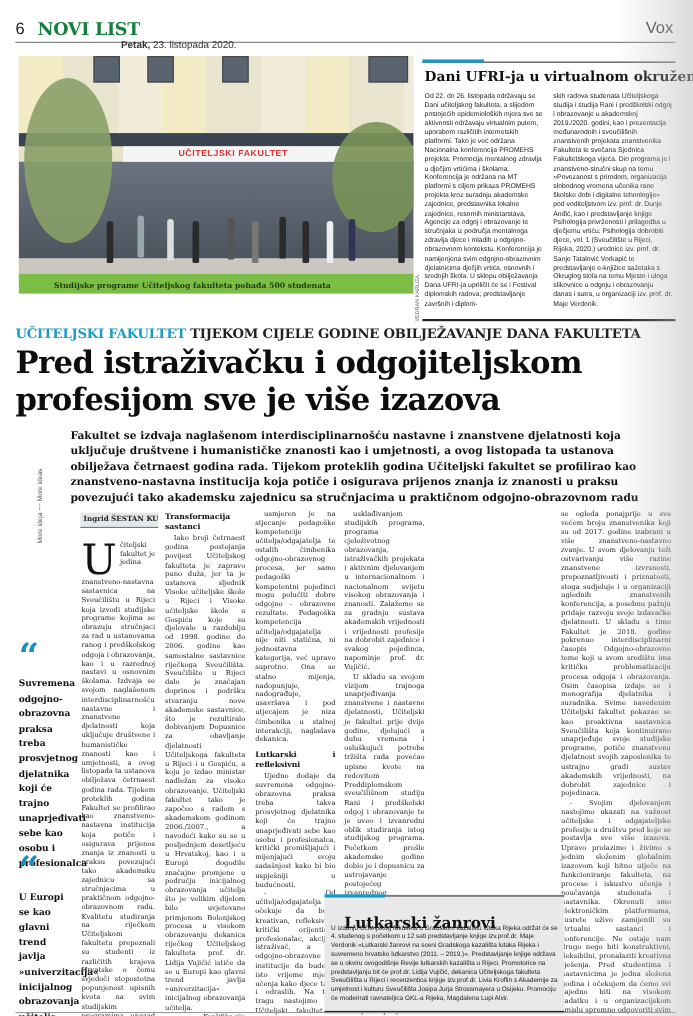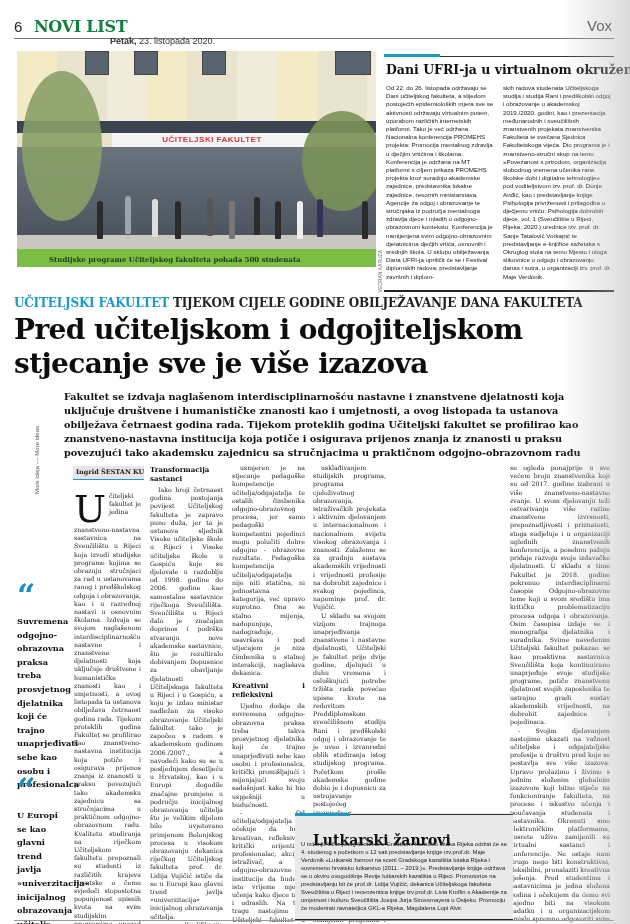--- a/index.html
+++ b/index.html
@@ -104,21 +104,21 @@
   <div class="bar"></div>
   <div class="accent"></div>
   <h2>Dani UFRI-ja u virtualnom okruženju</h2>
   <div class="cols">
     <div class="col">Od 22. do 26. listopada održavaju se Dani učiteljskog fakulteta, a slijedom postojećih epidemioloških mjera sve se aktivnosti održavaju virtualnim putem, uporabom različitih internetskih platformi. Tako je već održana Nacionalna konferencija PROMEHS projekta: Promocija mentalnog zdravlja u dječjim vrtićima i školama. Konferencija je održana na MT platformi s ciljem prikaza PROMEHS projekta kroz suradnju akademske zajednice, predstavnika lokalne zajednice, resornih ministarstava, Agencije za odgoj i obrazovanje te stručnjaka iz područja mentalnoga zdravlja djece i mladih u odgojno-obrazovnom kontekstu. Konferencija je namijenjena svim odgojno-obrazovnim djelatnicima dječjih vrtića, osnovnih i srednjih škola. U sklopu obilježavanja Dana UFRI-ja upriličit će se i Festival diplomskih radova; predstavljanje završnih i diplom-</div>
     <div class="col">skih radova studenata Učiteljskoga studija i studija Rani i predškolski odgoj i obrazovanje u akademskoj 2019./2020. godini, kao i prezentacija međunarodnih i sveučilišnih znanstvenih projekata znanstvenika Fakulteta te svečana Sjednica Fakultetskoga vijeća. Dio programa je i znanstveno-stručni skup na temu »Povezanost s prirodom, organizacija slobodnog vremena učenika rane školske dobi i digitalne tehnologije« pod voditeljstvom izv. prof. dr. Dunje Anđić, kao i predstavljanje knjige Psihologija privrženosti i prilagodba u dječjemu vrtiću: Psihologija dobrobiti djece, vol. 1 (Sveučilište u Rijeci, Rijeka, 2020.) urednice izv. prof. dr. Sanje Tatalović Vorkapić te predstavljanje e-knjižice sažetaka s Okruglog stola na temu Mjesto i uloga slikovnice u odgoju i obrazovanju danas i sutra, u organizaciji izv. prof. dr. Maje Verdonik.</div>
   </div>
 </div>
 
 <div class="kicker"><span class="k1">UČITELJSKI FAKULTET</span><span> TIJEKOM CIJELE GODINE OBILJEŽAVANJE DANA FAKULTETA</span></div>
-<h1 class="headline">Pred učiteljskom i odgojiteljskom stjecanje sve je više izazova</h1>
+<h1 class="headline">Pred istraživačku i odgojiteljskom profesijom sve je više izazova</h1>
 <p class="lead">Fakultet se izdvaja naglašenom interdisciplinarnošću nastavne i znanstvene djelatnosti koja uključuje društvene i humanističke znanosti kao i umjetnosti, a ovog listopada ta ustanova obilježava četrnaest godina rada. Tijekom proteklih godina Učiteljski fakultet se profilirao kao znanstveno-nastavna institucija koja potiče i osigurava prijenos znanja iz znanosti u praksu povezujući tako akademsku zajednicu sa stručnjacima u praktičnom odgojno-obrazovnom radu</p>
 
 <div class="rail-ideas">More ideja  ~~  More ideas</div>
 
 <div class="quote" style="top:583px">
   <div class="qmark">“</div>
   <p>Suvremena odgojno-obrazovna praksa treba prosvjetnog djelatnika koji će trajno unaprjeđivati sebe kao osobu i profesionalca</p>
 </div>
 <div class="quote" style="top:777px">
   <div class="qmark">“</div>
@@ -133,21 +133,21 @@
 </div>
 
 <div class="bodycol c2">
   <h4>Transformacija sastanci</h4>
   <p>Iako broji četrnaest godina postojanja povijest Učiteljskog fakulteta je zapravo puno duža, jer ta je ustanova sljednik Visoke učiteljske škole u Rijeci i Visoke učiteljske škole u Gospiću koje su djelovale u razdoblju od 1998. godine do 2006. godine kao samostalne sastavnice riječkoga Sveučilišta. Sveučilište u Rijeci dalo je značajan doprinos i podršku stvaranju nove akademske sastavnice, što je rezultiralo dobivanjem Dopusnice za obavljanje djelatnosti Učiteljskoga fakulteta u Rijeci i u Gospiću, a koju je izdao ministar nadležan za visoko obrazovanje. Učiteljski fakultet tako je započeo s radom s akademskom godinom 2006./2007., a navodeći kako su se u posljednjem desetljeću u Hrvatskoj, kao i u Europi dogodile značajne promjene u području inicijalnog obrazovanja učitelja što je velikim dijelom bilo uvjetovano primjenom Bolonjskog procesa u visokom obrazovanju dekanica riječkog Učiteljskog fakulteta prof. dr. Lidija Vujičić ističe da se u Europi kao glavni trend javlja »univerzitacija« inicijalnog obrazovanja učitelja.</p>
   <p>- Kvalifikacija magistra struke (MA) postala je preduvjetom za ulaz u profesiju u osnovnoj i srednjoj školi. Ta promjena imala je posebno važnu posljedicu za učiteljske studije jer se tako otvorio put ka trećem ciklusu, doktorskim studijima za učitelje, što je ujedno ojačalo istraživačku orijentaciju ovih studijskih programa. Odgajateljski su studiji doživjeli transformaciju od trogodišnjih stručnih studija u sveučilišni preddiplomski studij, nakon kojeg je moguć i nastavak inicijalnog obrazovanja na diplomskom sveučilišnom studiju ranog i predškolskog odgoja i obrazovanja. Čitav proces formalnog obrazovanja</p>
 </div>
 
 <div class="bodycol c3">
   <p>usmjeren je na stjecanje pedagoške kompetencije učitelja/odgajatelja te ostalih čimbenika odgojno-obrazovnog procesa, jer samo pedagoški kompetentni pojedinci mogu polučiti dobre odgojno - obrazovne rezultate. Pedagoška kompetencija učitelja/odgajatelja nije niti statična, ni jednostavna kategorija, već upravo suprotno. Ona se stalno mijenja, nadopunjuje, nadograđuje, usavršava i pod utjecajem je niza čimbenika u stalnoj interakciji, naglašava dekanica.</p>
-  <h4 style="margin-top:4px">Kreativni i refleksivni</h4>
+  <h4 style="margin-top:4px">Lutkarski i refleksivni</h4>
   <p>Ujedno dodaje da suvremena odgojno-obrazovna praksa treba takva prosvjetnog djelatnika koji će trajno unaprjeđivati sebe kao osobu i profesionalca, kritički promišljajući i mijenjajući svoju sadašnjost kako bi bio uspješniji u budućnosti.</p>
   <p>- Od učitelja/odgajatelja se očekuje da bude kreativan, refleksivan, kritički orijentiran profesionalac, akcijski istraživač, a od odgojno-obrazovne institucije da bude u isto vrijeme mjesto učenja kako djece tako i odraslih. Na tom tragu nastojimo da Učiteljski fakultet u Rijeci bude prepoznat jer želimo doprinijeti afirmaciji učiteljske/odgajateljske profesije kontinuiranim propitivanjem i</p>
 </div>
 
 <div class="bodycol c4">
   <p>usklađivanjem studijskih programa, programa cjeloživotnog obrazovanja, istraživačkih projekata i aktivnim djelovanjem u internacionalnom i nacionalnom svijetu visokog obrazovanja i znanosti. Zalažemo se za gradnju sustava akademskih vrijednosti i vrijednosti profesije na dobrobit zajednice i svakog pojedinca, napominje prof. dr. Vujičić.</p>
   <p>U skladu sa svojom vizijom trajnoga unaprjeđivanja znanstvene i nastavne djelatnosti, Učiteljski je fakultet prije dvije godine, djelujući u duhu vremena i osluškujući potrebe tržišta rada povećao upisne kvote na redovitom Preddiplomskom sveučilišnom studiju Rani i predškolski odgoj i obrazovanje te je uveo i izvanredni oblik studiranja istog studijskog programa. Početkom prošle akademske godine dobio je i dopusnicu za ustrojavanje postojećeg izvanrednog Diplomskog sveučilišnog studija Rani i predškolski odgoj i obrazovanje kao redovitog studijskog programa.</p>
   <h4 style="margin-top:4px">Znanstvena djelatnost</h4>
   <p>Osim u kontinuiranom radu na unaprjeđenju studijskih programa i izvođenju nastave Fakultet se u proteklom razdoblju istaknuo i intenzivnom znanstvenom djelatnošću u koja</p>
 </div>

